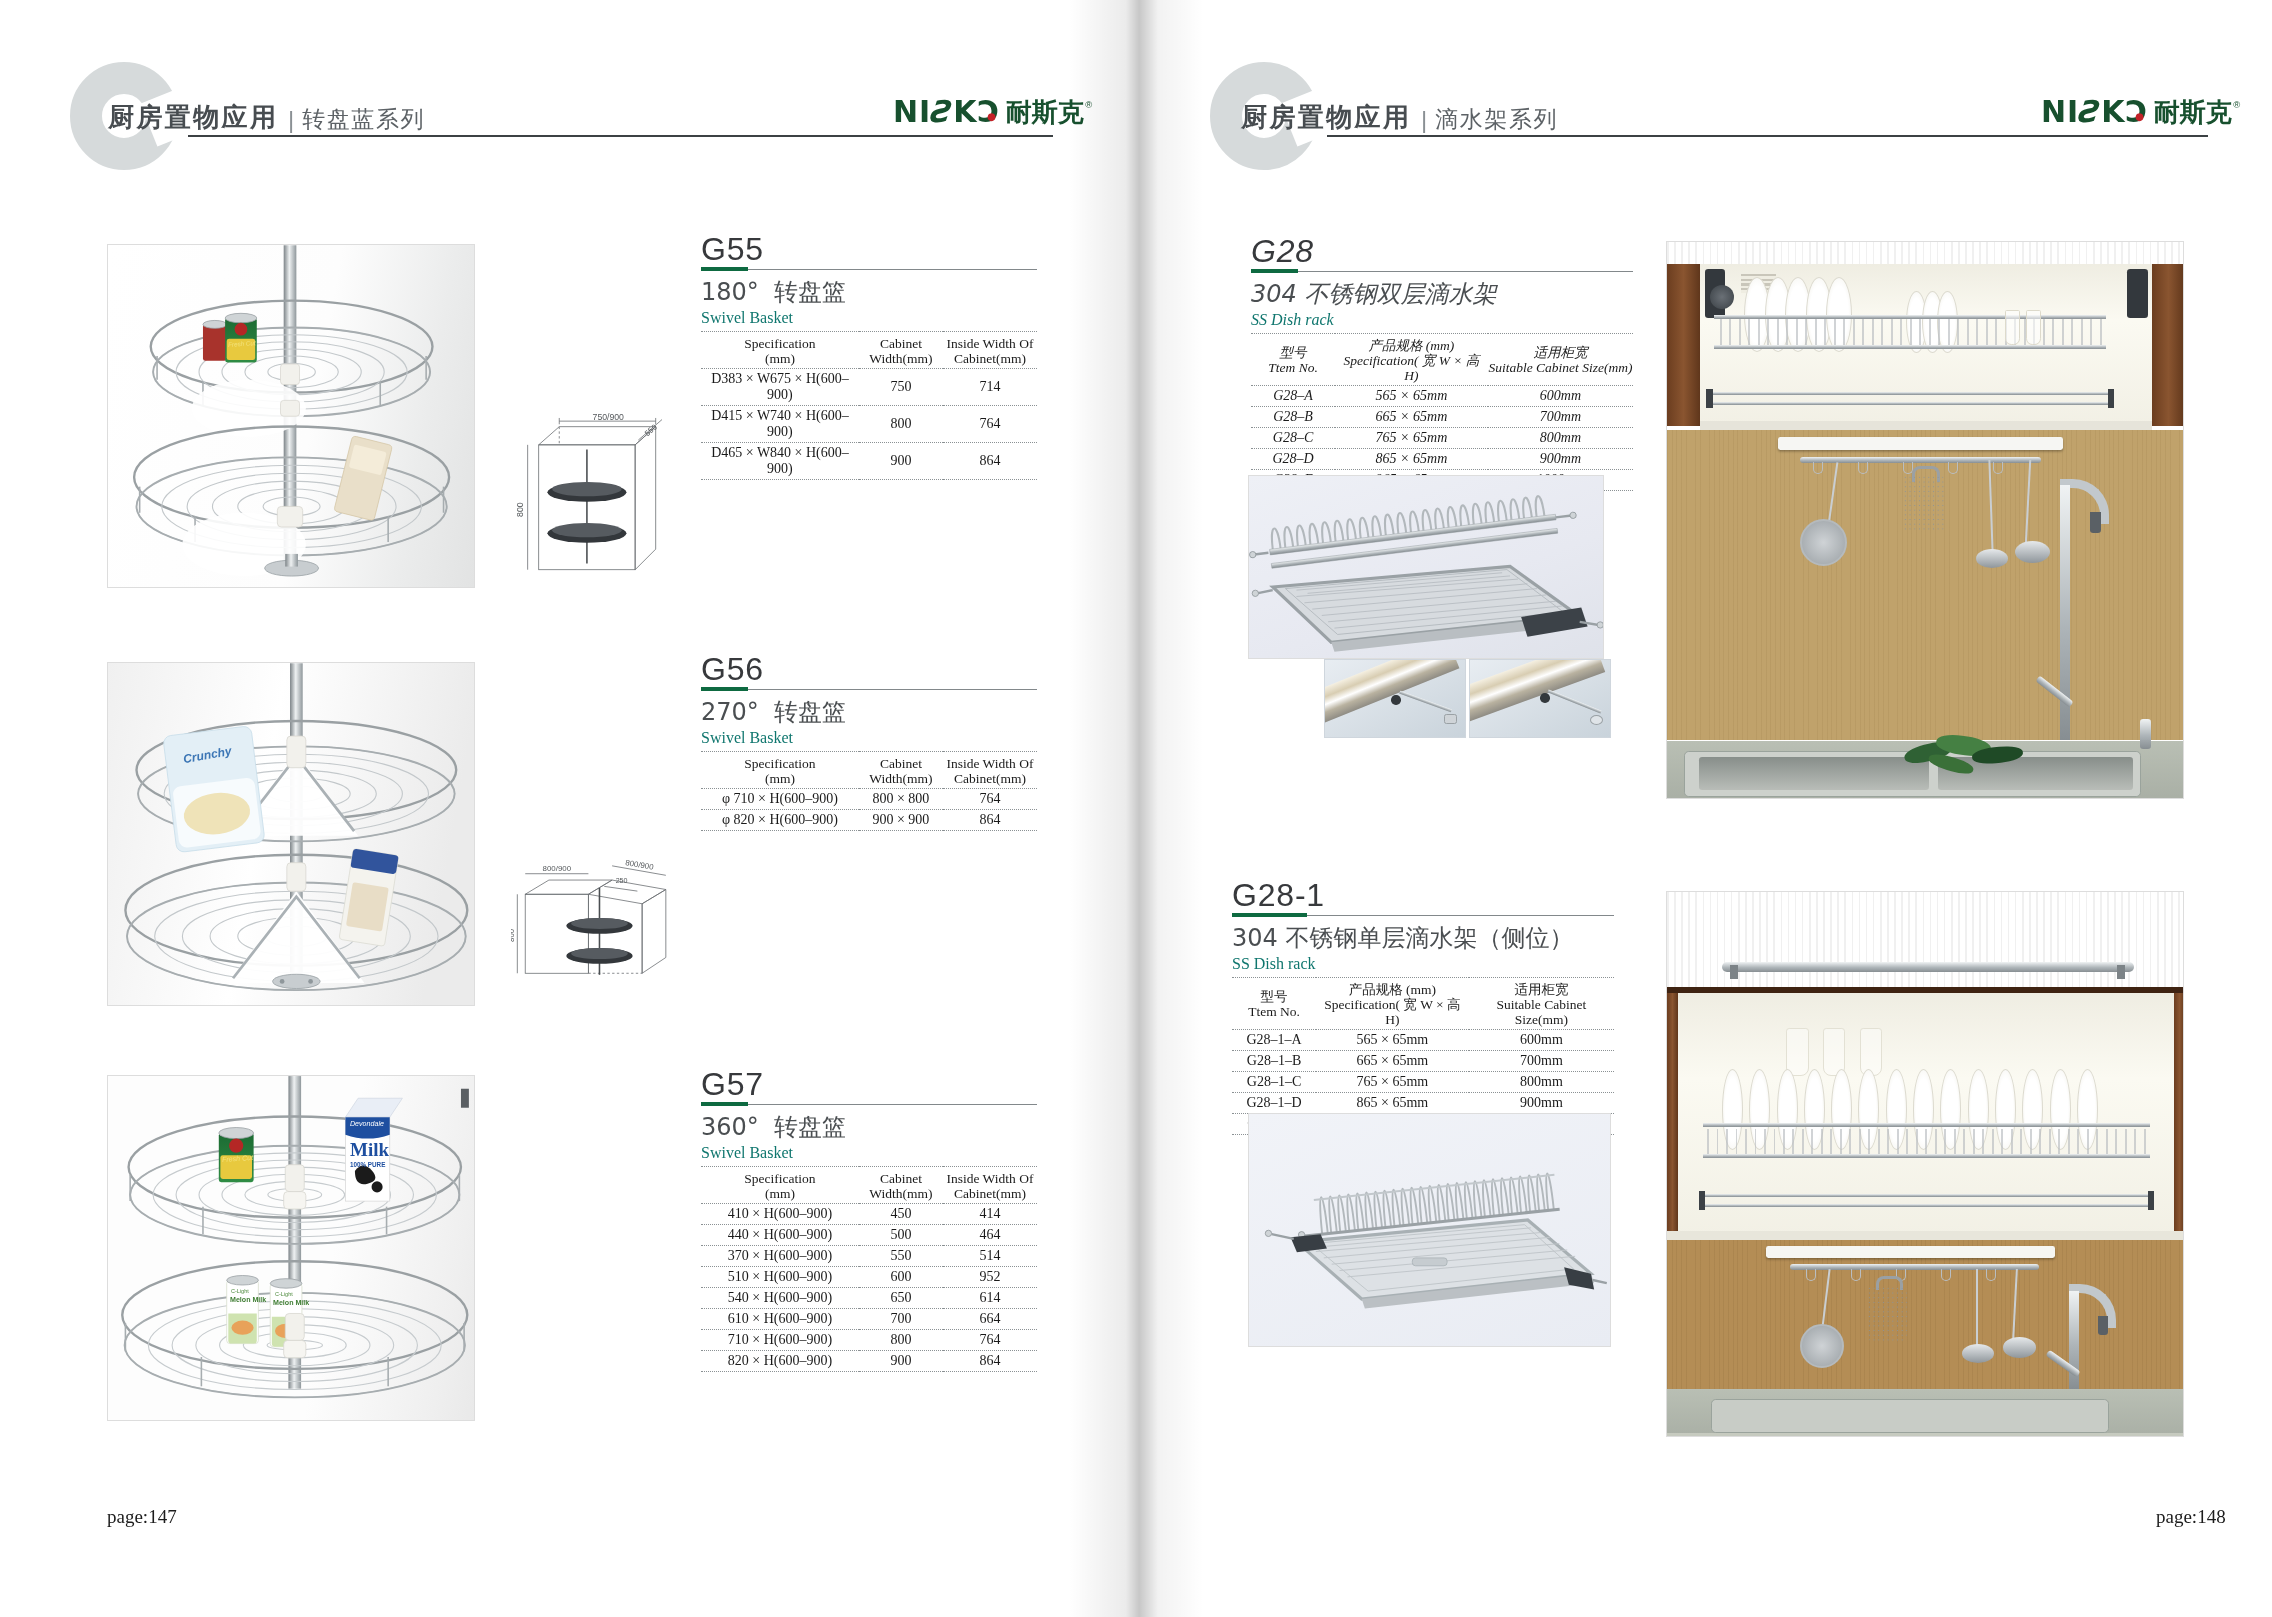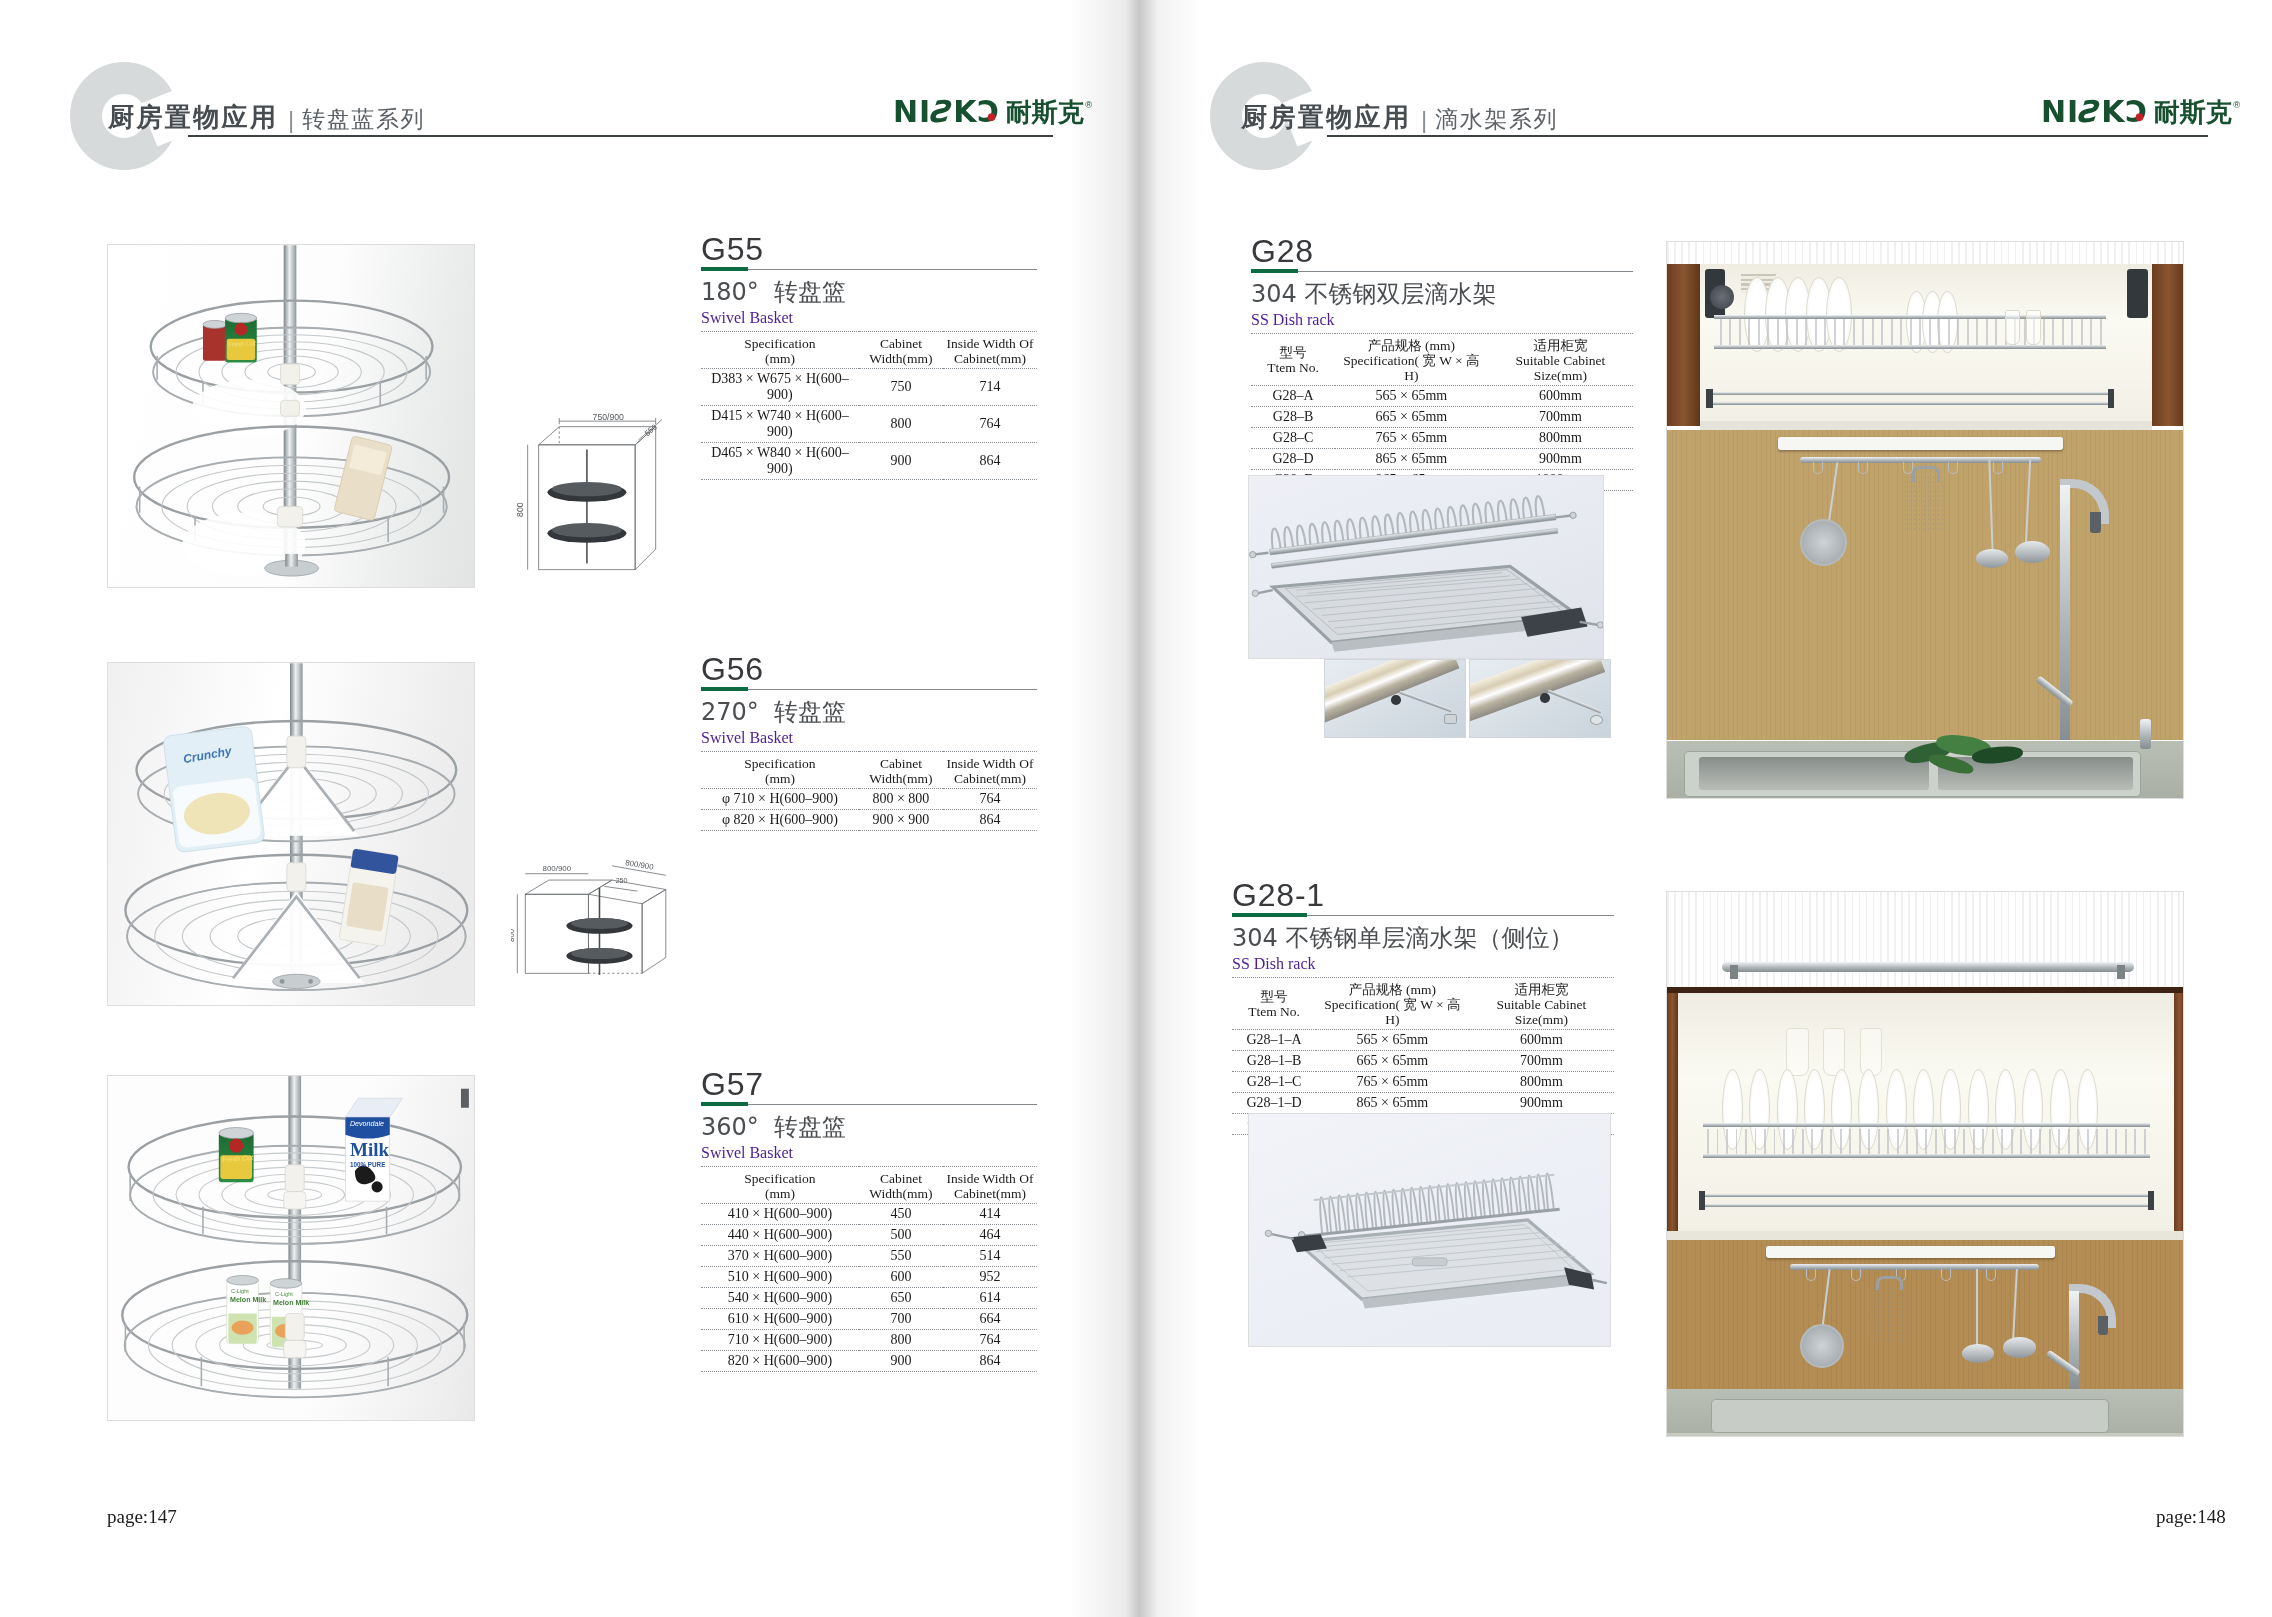--- a/index.html
+++ b/index.html
@@ -35,21 +35,21 @@
   .sec{width:336px;}
   .sec.wide{width:382px;}
   .sec .code{font-size:32px;line-height:30px;color:#37393c;letter-spacing:0.8px;}
   .sec-rule{position:relative;height:4px;margin-top:3.2px;}
   .sec-rule::after{content:'';position:absolute;left:0;right:0;top:1.6px;height:0.8px;background:#82888b;}
   .sec-rule::before{content:'';position:absolute;left:0;top:0;height:4px;background:#0e6a41;z-index:1;}
   .gw60.sec-rule::before{width:47px;}
   .gw95.sec-rule::before{width:75px;}
   .sub-cn{margin-top:8px;font-size:24px;line-height:27px;color:#4a4e51;white-space:pre;
           font-family:"DejaVu Sans","Liberation Sans",sans-serif;}
-  .sub-en{margin-top:1.6px;font-size:16px;line-height:19px;color:#4c1d95;
+  .sub-en{margin-top:1.6px;font-size:16px;line-height:19px;color:#0f766e;
           font-family:"Liberation Serif",serif;}
 
   
   table.spec{border-collapse:collapse;table-layout:fixed;margin-top:4.7px;width:100%;
              font-family:"Liberation Serif",serif;color:#1a1a1a;}
   table.spec th{font-weight:normal;font-size:13.5px;line-height:15px;padding:3.2px 0 2.4px;
                 border-top:0.8px dotted #8b9194;border-bottom:0.8px dotted #8b9194;text-align:center;}
   table.spec td{font-size:14px;padding:2px 0;text-align:center;
                 border-bottom:0.8px dotted #8b9194;}
 
@@ -539,21 +539,21 @@
 
   <div class="abs logo" style="left:2041px;top:97px;">
     <span class="en">NI</span>
       <span class="en" style="transform:skewX(-18deg);display:inline-block;">Ƨ</span>
       <span class="en">K</span>
       <span class="en orel"><span>Ɔ</span><span class="dot">●</span></span>
     <span class="cn">耐斯克</span>
     <span class="reg">®</span>
   </div>
 
-  <div class="abs sec wide" style="left:1251px;top:236px;">
+  <div class="abs sec wide" style="left:1251px;top:236px;font-style:italic;">
     <div class="code">G28</div>
     <div class="sec-rule gw60"></div>
     <div class="sub-cn">304 不锈钢双层滴水架</div>
     <div class="sub-en">SS Dish rack</div>
     <table class="spec">
         <colgroup>
           <col style="width: 22%;">
           <col style="width: 40%;">
           <col style="width: 38%;">
         </colgroup>

